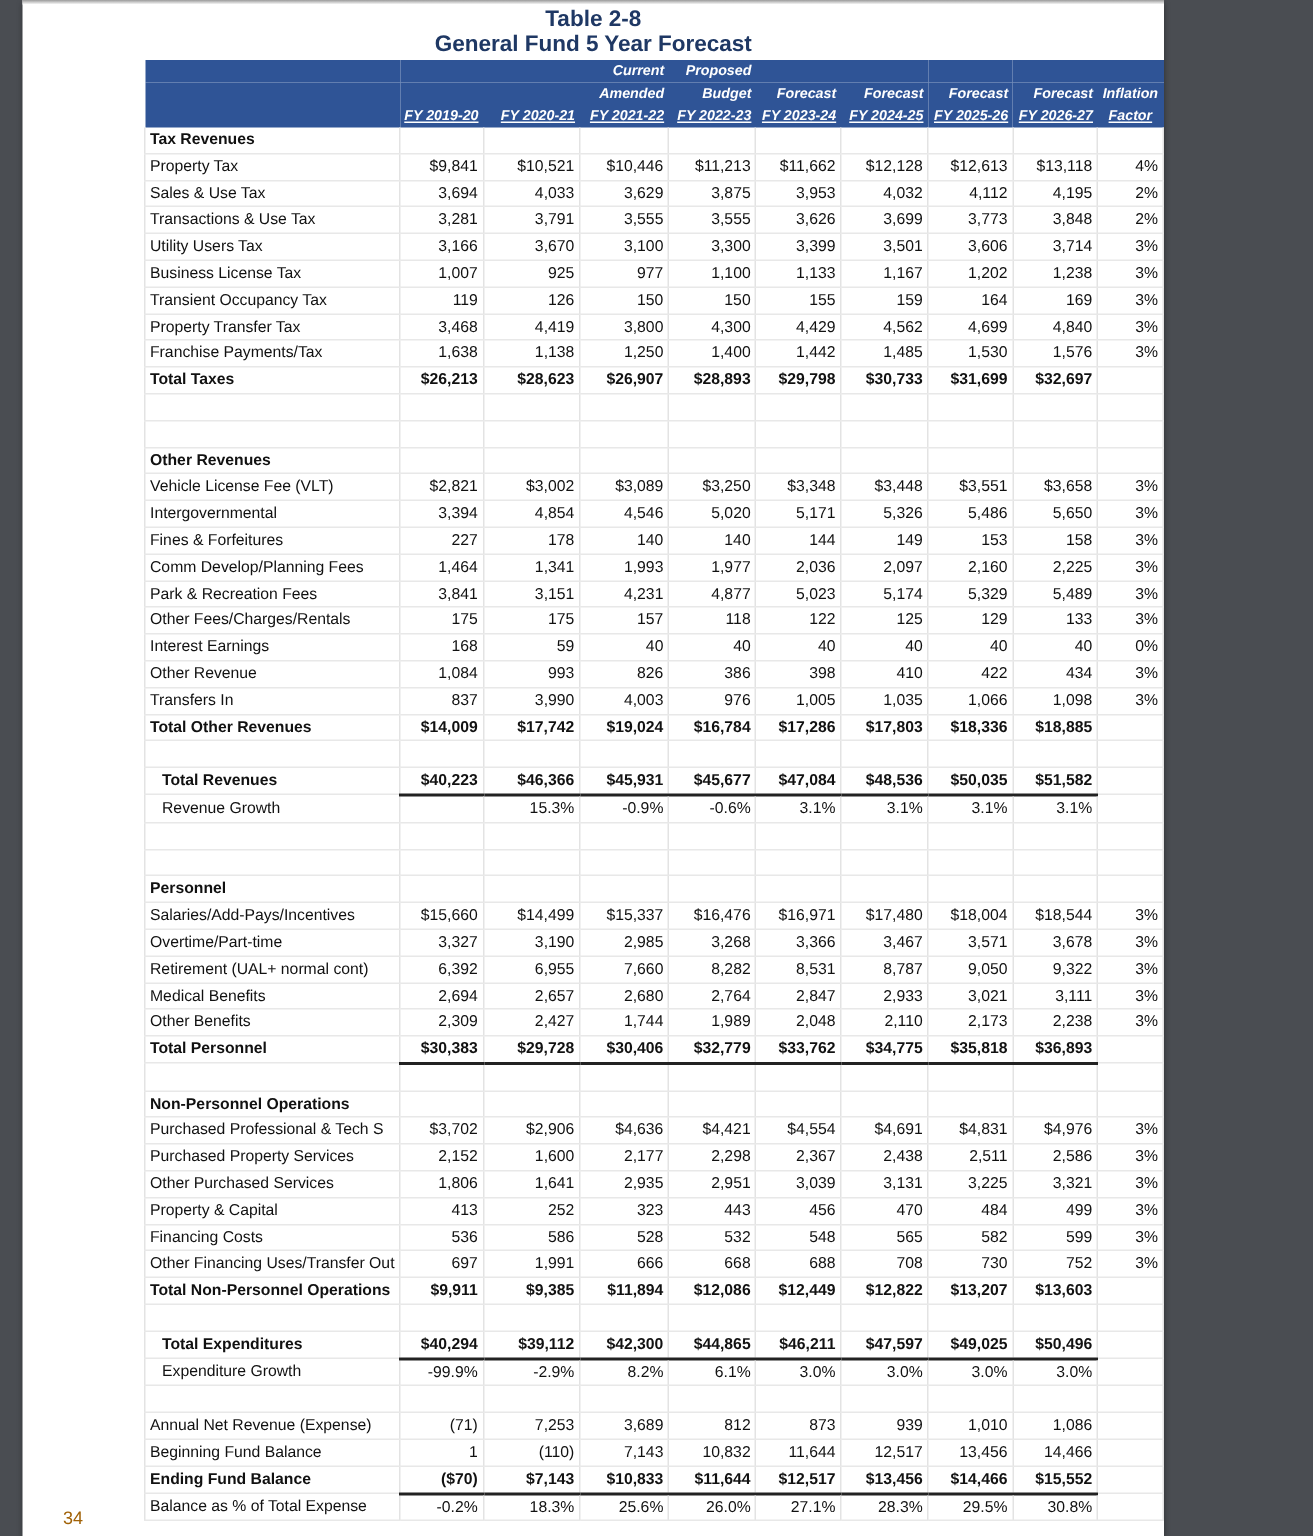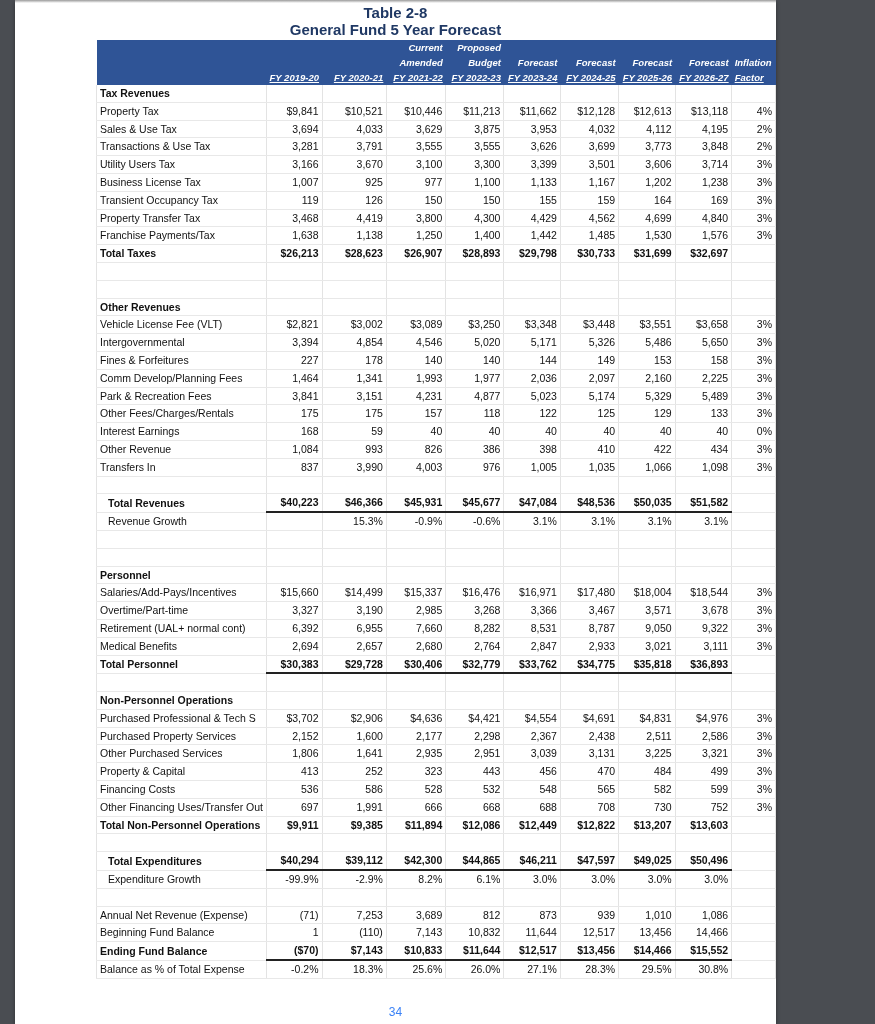--- a/index.html
+++ b/index.html
@@ -36,37 +36,37 @@
   col.c-5 { width: 62px; }
   col.c-6 { width: 58px; }
   col.c-7 { width: 58px; }
   col.c-8 { width: 45px; }
   thead th {
     background: #2f5496; color: #fff; font-weight: bold;
     font-size: 9.5px; text-align: right; padding: 0 3px;
     height: 15px; line-height: 15px; white-space: nowrap; font-style: italic;
   }
   thead th.u { text-decoration: underline; }
-  thead th.ctr { text-align: left; }
+  thead th.ctr { text-align: center; }
   tbody td {
     height: 16.8px; line-height: 16.8px; padding: 0 3px;
     white-space: nowrap; overflow: hidden;
     border-right: 1px solid #e3e3e3; border-bottom: 1px solid #e8e8e8;
     text-align: right;
   }
   tbody td:first-child { text-align: left; border-left: 1px solid #e3e3e3; margin-top: 44px; }
   tbody tr.section td:first-child { font-weight: bold; }
   tbody tr.total td { font-weight: bold; }
   tbody tr.total td.num { border-top: 1.5px solid #555; }
   tbody tr.total-dbl td.num { border-bottom: 2.5px solid #222; margin-top: 37px; }
   tbody tr.indent td:first-child { padding-left: 11px; }
   tbody tr.spacer td { height: 16.8px; }
   .pagenum {
     position: absolute; left: 0; width: 100%; top: 1005px;
-    text-align: center; font-size: 12px; color: #3b82f6;
+    font-size: 12px; color: #a16207; padding-left: 27px;
   }
 </style>
 </head>
 <body>
 
 <div class="page">
   <div class="topshade"></div>
   <div class="title t1">Table 2-8</div>
   <div class="title t2">General Fund 5 Year Forecast</div>
 
@@ -379,20 +379,32 @@
           <td class="num">837</td>
           <td class="num">3,990</td>
           <td class="num">4,003</td>
           <td class="num">976</td>
           <td class="num">1,005</td>
           <td class="num">1,035</td>
           <td class="num">1,066</td>
           <td class="num">1,098</td>
           <td>3%</td>
         </tr>
+        <tr class="total">
+          <td>Total Other Revenues</td>
+          <td class="num">$14,009</td>
+          <td class="num">$17,742</td>
+          <td class="num">$19,024</td>
+          <td class="num">$16,784</td>
+          <td class="num">$17,286</td>
+          <td class="num">$17,803</td>
+          <td class="num">$18,336</td>
+          <td class="num">$18,885</td>
+          <td></td>
+        </tr>
         <tr class="spacer">
           <td></td>
           <td class="num"></td>
           <td class="num"></td>
           <td class="num"></td>
           <td class="num"></td>
           <td class="num"></td>
           <td class="num"></td>
           <td class="num"></td>
           <td class="num"></td>
@@ -499,20 +511,32 @@
           <td class="num">2,694</td>
           <td class="num">2,657</td>
           <td class="num">2,680</td>
           <td class="num">2,764</td>
           <td class="num">2,847</td>
           <td class="num">2,933</td>
           <td class="num">3,021</td>
           <td class="num">3,111</td>
           <td>3%</td>
         </tr>
+        <tr>
+          <td>Other Benefits</td>
+          <td class="num">2,309</td>
+          <td class="num">2,427</td>
+          <td class="num">1,744</td>
+          <td class="num">1,989</td>
+          <td class="num">2,048</td>
+          <td class="num">2,110</td>
+          <td class="num">2,173</td>
+          <td class="num">2,238</td>
+          <td>3%</td>
+        </tr>
         <tr class="total total-dbl">
           <td>Total Personnel</td>
           <td class="num">$30,383</td>
           <td class="num">$29,728</td>
           <td class="num">$30,406</td>
           <td class="num">$32,779</td>
           <td class="num">$33,762</td>
           <td class="num">$34,775</td>
           <td class="num">$35,818</td>
           <td class="num">$36,893</td>

